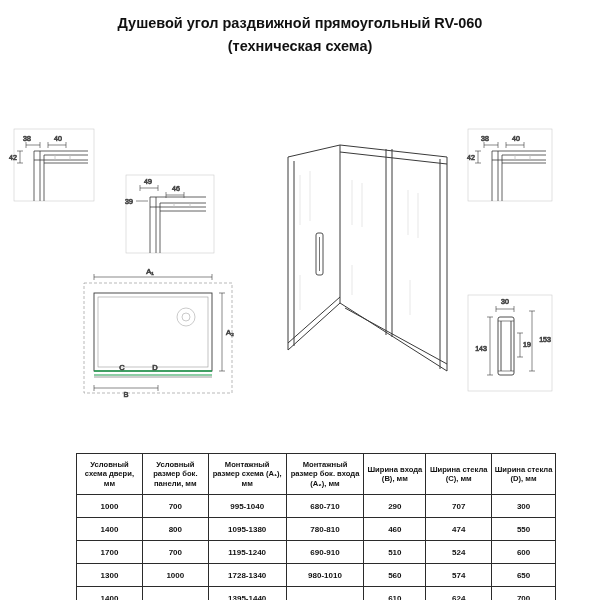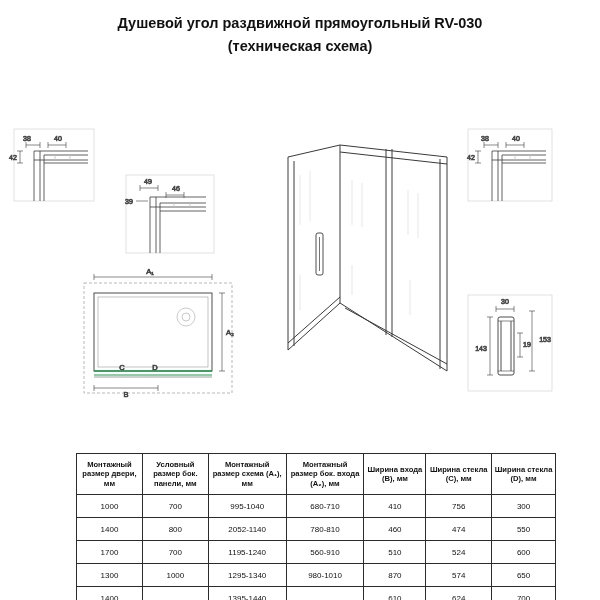--- a/index.html
+++ b/index.html
@@ -65,39 +65,39 @@
     padding: 0;
     height: 22px;
   }
   table.specs th {
     font-weight: bold;
     height: 38px;
     line-height: 9.2px;
     padding: 1px 2px;
   }
   table.specs td {
-    font-weight: normal;
+    font-weight: bold;
     font-size: 8px;
     margin-top: 28px;
   }
   .col1 { width: 66px; }
   .col2 { width: 66px; }
   .col3 { width: 78px; }
   .col4 { width: 78px; }
   .col5 { width: 62px; }
   .col6 { width: 66px; }
   .col7 { width: 64px; }
 </style>
 </head>
 <body>
 
 <div id="page">
 
   <div class="title">
-    <span>Душевой угол раздвижной прямоугольный RV-030</span>
+    <span>Душевой угол раздвижной прямоугольный RV-060</span>
     <span class="line2">(техническая схема)</span>
   </div>
 
   <div class="drawing">
     <svg class="diagram" width="600" height="335" viewBox="0 0 600 335" xmlns="http://www.w3.org/2000/svg">
       <g fill="none" stroke="#4a4a4a" stroke-width="0.7">
 
         <g stroke="#8c8c8c" stroke-width="0.6">
           <rect x="14" y="24" width="80" height="72" fill="none" stroke="#cccccc"></rect>
         </g>
@@ -300,63 +300,63 @@
         <col class="col1">
           <col class="col2">
           <col class="col3">
           <col class="col4">
           <col class="col5">
           <col class="col6">
           <col class="col7">
       </colgroup>
       <thead>
         <tr>
-          <th>Монтажный размер двери, мм</th>
+          <th>Условный схема двери, мм</th>
           <th>Условный размер бок. панели, мм</th>
           <th>Монтажный размер схема (A₁), мм</th>
           <th>Монтажный размер бок. входа (A₂), мм</th>
           <th>Ширина входа (B), мм</th>
           <th>Ширина стекла (C), мм</th>
           <th>Ширина стекла (D), мм</th>
         </tr>
       </thead>
       <tbody>
         <tr>
           <td>1000</td>
           <td>700</td>
           <td>995-1040</td>
           <td>680-710</td>
-          <td>410</td>
-          <td>756</td>
+          <td>290</td>
+          <td>707</td>
           <td>300</td>
         </tr>
         <tr>
           <td>1400</td>
           <td>800</td>
-          <td>2052-1140</td>
+          <td>1095-1380</td>
           <td>780-810</td>
           <td>460</td>
           <td>474</td>
           <td>550</td>
         </tr>
         <tr>
           <td>1700</td>
           <td>700</td>
           <td>1195-1240</td>
-          <td>560-910</td>
+          <td>690-910</td>
           <td>510</td>
           <td>524</td>
           <td>600</td>
         </tr>
         <tr>
           <td>1300</td>
           <td>1000</td>
-          <td>1295-1340</td>
+          <td>1728-1340</td>
           <td>980-1010</td>
-          <td>870</td>
+          <td>560</td>
           <td>574</td>
           <td>650</td>
         </tr>
         <tr>
           <td>1400</td>
           <td></td>
           <td>1395-1440</td>
           <td></td>
           <td>610</td>
           <td>624</td>

